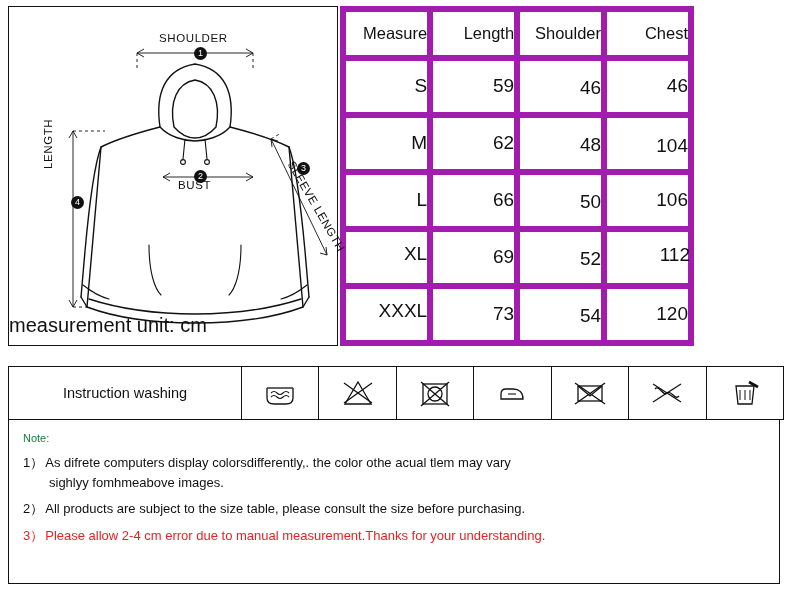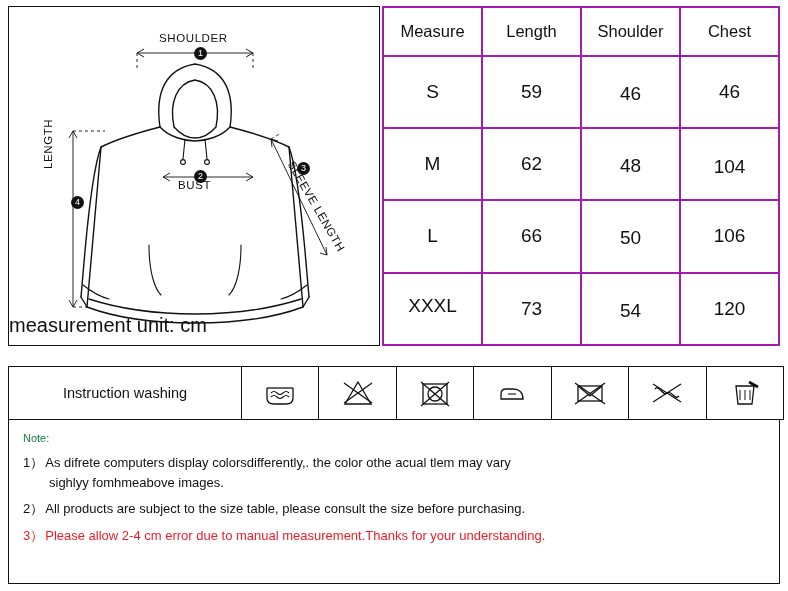--- a/index.html
+++ b/index.html
@@ -14,21 +14,21 @@
     color: #000;
     position: relative;
     overflow: hidden;
   }
 
   
   .top-block {
     position: absolute;
     left: 8px;
     top: 6px;
-    width: 772px;
+    width: 686px;
     height: 340px;
     display: flex;
   }
 
   .diagram-panel {
     position: relative;
     width: 372px;
     height: 340px;
     border: 1px solid #111;
     box-sizing: border-box;
@@ -90,22 +90,22 @@
 
   
   .size-table {
     border-collapse: collapse;
     width: 398px;
     height: 340px;
     table-layout: fixed;
     margin-left: 2px;
   }
   .size-table th, .size-table td {
-    border: 2px solid #a21caf;
-    text-align: center;
+    border: 6px solid #a21caf;
+    text-align: right;
     font-weight: normal;
     font-size: 19px;
     color: #111;
     padding: 0;
   }
   .size-table th { font-size: 16.5px; }
   .size-table td.sz { font-size: 19px; }
   .size-table tr { height: 48.5px; }
 
   
@@ -265,20 +265,26 @@
         <td class="j1">48</td>
         <td class="j3">104</td>
       </tr>
       <tr>
         <td class="sz">L</td>
         <td>66</td>
         <td class="j1">50</td>
         <td>106</td>
       </tr>
       <tr>
+        <td class="sz j4">XL</td>
+        <td>69</td>
+        <td class="j1">52</td>
+        <td class="j2">112</td>
+      </tr>
+      <tr>
         <td class="sz j4">XXXL</td>
         <td>73</td>
         <td class="j1">54</td>
         <td>120</td>
       </tr>
     </tbody>
   </table>
 </div>
 
 <div class="wash-block">

